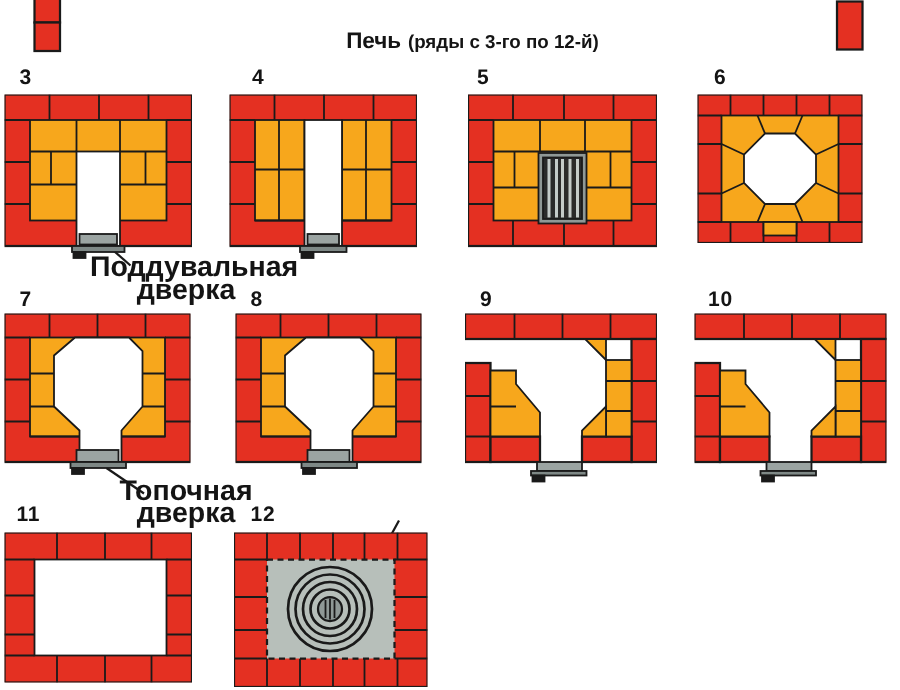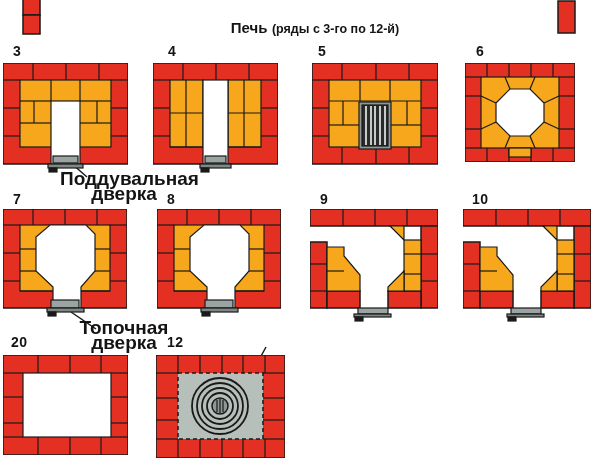--- a/index.html
+++ b/index.html
@@ -287,21 +287,21 @@
     </svg>
 
   <div class="num" style="left: 13px; top: 43px;">3</div>
   <div class="num" style="left: 168px; top: 43px;">4</div>
   <div class="num" style="left: 318px; top: 43px;">5</div>
   <div class="num" style="left: 476px; top: 43px;">6</div>
   <div class="num" style="left: 13px; top: 191px;">7</div>
   <div class="num" style="left: 167px; top: 191px;">8</div>
   <div class="num" style="left: 320px; top: 191px;">9</div>
   <div class="num" style="left: 472px; top: 191px;">10</div>
-  <div class="num" style="left: 11px; top: 334px;">20</div>
+  <div class="num" style="left: 11px; top: 334px;">11</div>
   <div class="num" style="left: 167px; top: 334px;">12</div>
 
   <div class="lbl" id="lbl-ash">
     <span>Поддувальная</span><br>
     <span>дверка</span>
   </div>
   <div class="lbl" id="lbl-fire">
     <span>Топочная</span><br>
     <span>дверка</span>
   </div>

